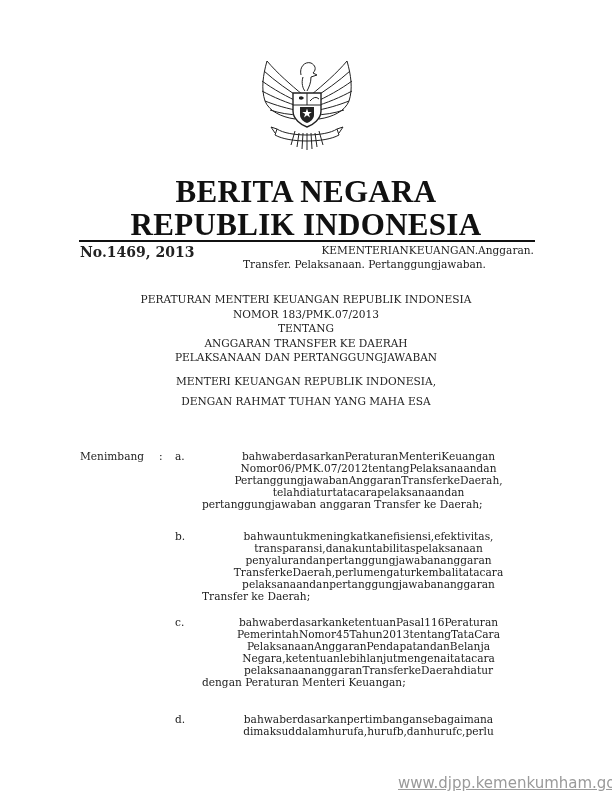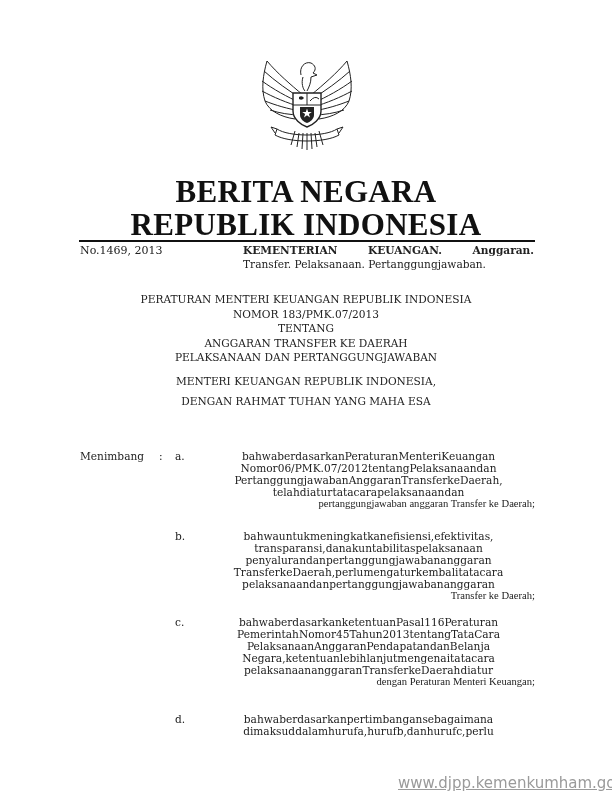--- a/index.html
+++ b/index.html
@@ -16,47 +16,47 @@
       position: absolute; left: 0; width: 612px; text-align: center;
       font-family: "Liberation Serif", "DejaVu Serif", serif;
       font-weight: bold; color: #111;
     }
     .mh1 { top: 162px; font-size: 31px; letter-spacing: 0.3px; line-height: 34px; }
     .mh2 { top: 195px; font-size: 31px; letter-spacing: 0.3px; line-height: 34px; }
 
     .rule { position: absolute; left: 79px; top: 227px; width: 456px; height: 2px; background: #111; }
 
     .meta-no {
-      position: absolute; left: 80px; top: 231px; font-size: 11px; font-weight: normal;
+      position: absolute; left: 80px; top: 231px; font-size: 14px; font-weight: bold;
       font-family: "DejaVu Serif", serif; color: #222;
     }
     .meta-subj {
       position: absolute; left: 243px; top: 231px; width: 291px; font-size: 10.6px;
       font-family: "DejaVu Serif", serif; line-height: 13.5px; color: #222;
     }
-    .meta-subj .l1 { display: flex; justify-content: space-between; font-weight: bold; }
+    .meta-subj .l1 { display: flex; justify-content: flex-end; }
 
     .center-block {
       position: absolute; left: 0; width: 612px; text-align: center;
       font-size: 10.6px; line-height: 14.5px; color: #222;
     }
     .cb1 { top: 279px; }
     .cb2 { top: 358px; }
     .cb2 div { line-height: 20px; }
 
     .menimbang-label {
       position: absolute; left: 80px; top: 437px; font-size: 10.6px; color: #222;
     }
     .colon { position: absolute; left: 159px; top: 437px; font-size: 10.6px; color: #222; }
 
     .item { position: absolute; left: 175px; width: 360px; font-size: 10.6px; color: #222; }
     .item .mark { position: absolute; left: 0; top: 0; }
     .item .body { position: absolute; left: 27px; width: 333px; }
     .item .ln { display: flex; justify-content: center; height: 12.1px; line-height: 12.1px; white-space: nowrap; }
-    .item .ln.last { justify-content: flex-end; gap: 3px; font-family: Liberation Serif, serif; }
+    .item .ln.last { justify-content: flex-start; gap: 3px; }
     .item .ln.last span { margin-right: 0; }
 
     .footer-url {
       position: absolute; left: 398px; top: 761px; font-family: "DejaVu Sans", "Liberation Sans", sans-serif;
       font-size: 15px; color: #9a9a9a; text-decoration: underline;
     }
   </style>
 </head>
 <body>
 

